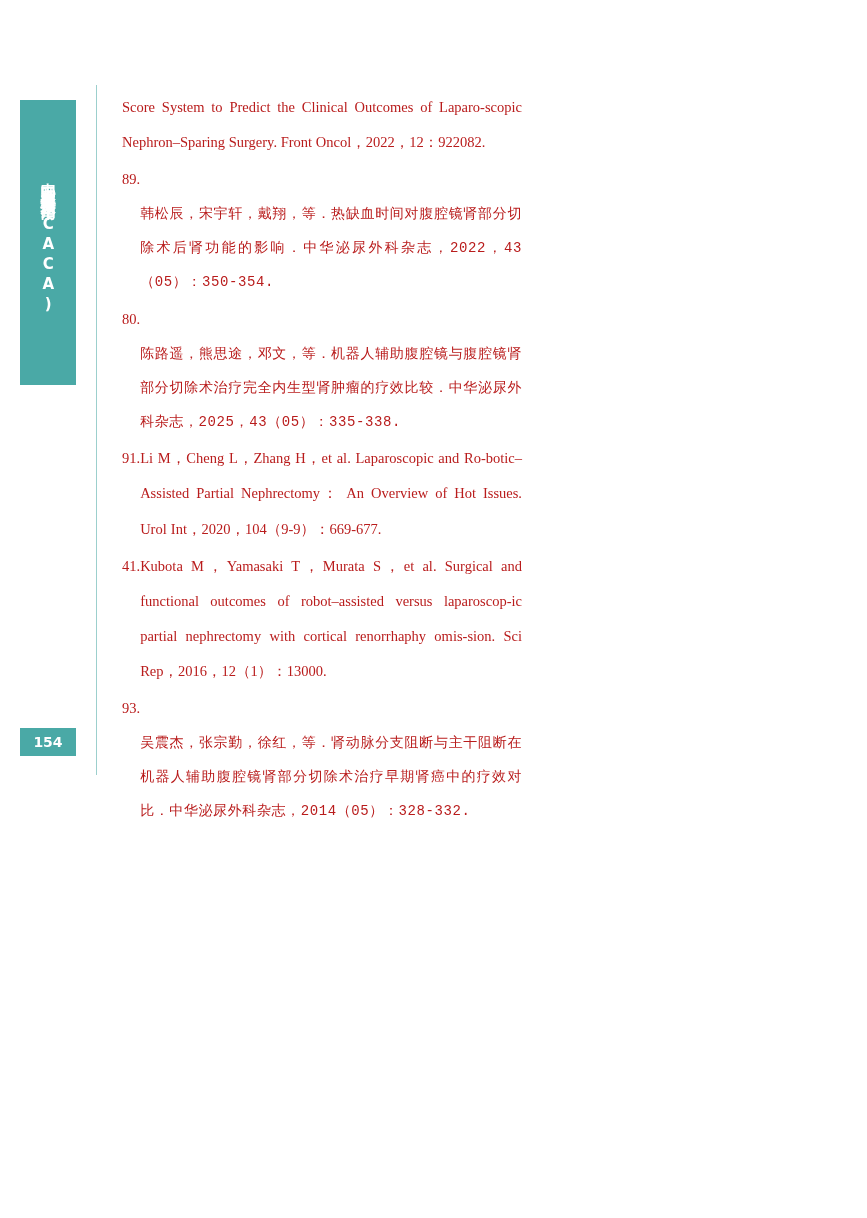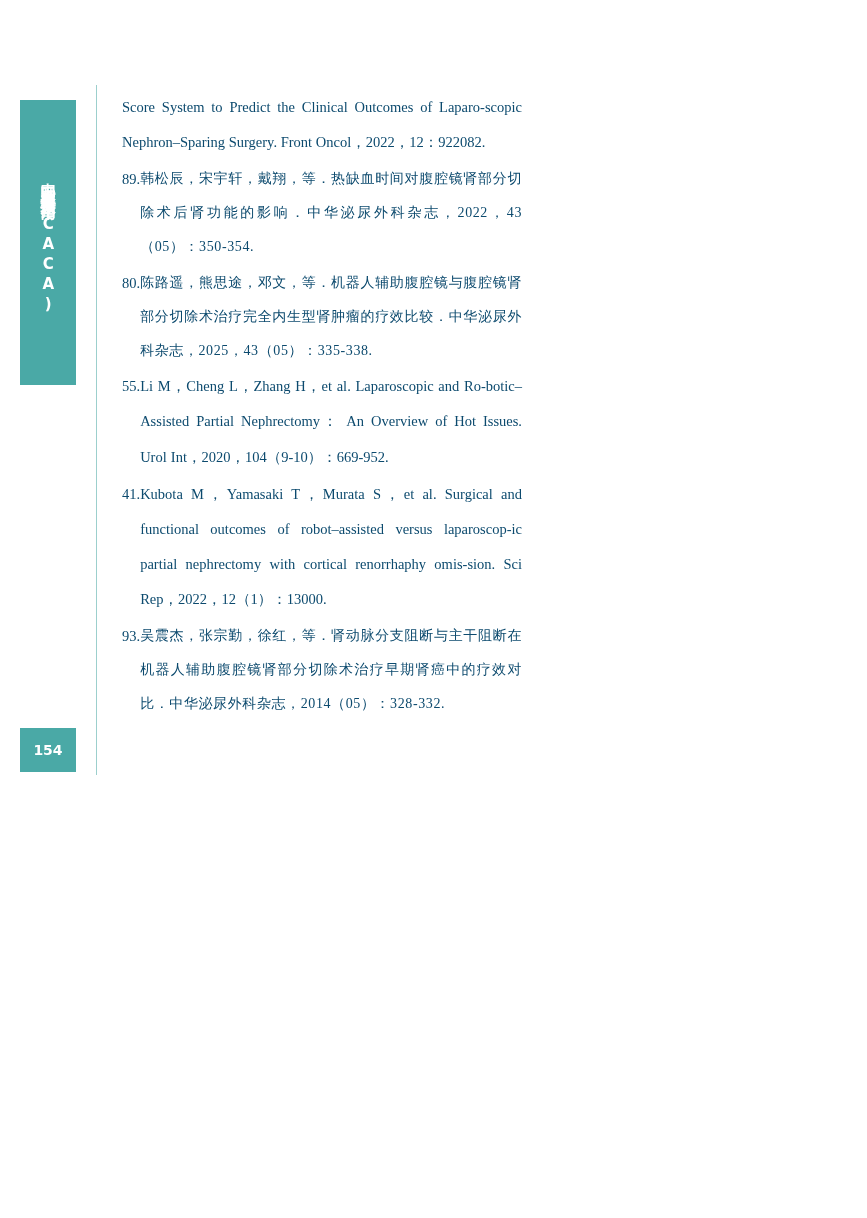--- a/index.html
+++ b/index.html
@@ -39,21 +39,21 @@
     line-height: 1.1;
     white-space: nowrap;
   }
 
   
   .page-num {
     position: absolute;
     left: 20px;
     top: 728px;
     width: 56px;
-    height: 44px;
+    height: 28px;
     background: #4aa9a6;
     color: #ffffff;
     display: flex;
     align-items: center;
     justify-content: center;
     font-family: "DejaVu Sans", "Liberation Sans", sans-serif;
     font-size: 14px;
     font-weight: 700;
   }
 
@@ -66,21 +66,21 @@
     height: 690px;
     background: #9ccfcd;
   }
 
   
   .content {
     position: absolute;
     left: 122px;
     top: 90px;
     width: 400px;
-    color: #0c4a6e;
+    color: #b91c1c;
   }
 
   .ref {
     display: flex;
     align-items: flex-start;
     margin-bottom: 2px;
   }
   .ref-num {
     flex: 0 0 auto;
     font-size: 14.5px;
@@ -91,23 +91,24 @@
   }
   .ref-body {
     flex: 1 1 auto;
     font-size: 14.5px;
     line-height: 2.42;
     text-align: justify;
     text-justify: inter-ideograph;
     word-spacing: 0.5px;
   }
   .ref-body.cn {
-    font-family: Liberation Serif, serif;
+    font-family: Liberation Mono, monospace;
     font-size: 14px;
     letter-spacing: 0.6px;
+    margin-top: 36px;
   }
   .cont {
     font-size: 14.5px;
     line-height: 2.42;
     text-align: justify;
     margin-bottom: 2px;
   }
 </style>
 </head>
 <body>
@@ -132,27 +133,27 @@
       <span class="ref-num">89.</span>
       <span class="ref-body cn">韩松辰，宋宇轩，戴翔，等．热缺血时间对腹腔镜肾部分切除术后肾功能的影响．中华泌尿外科杂志，2022，43（05）：350-354.</span>
     </div>
 
     <div class="ref">
       <span class="ref-num">80.</span>
       <span class="ref-body cn">陈路遥，熊思途，邓文，等．机器人辅助腹腔镜与腹腔镜肾部分切除术治疗完全内生型肾肿瘤的疗效比较．中华泌尿外科杂志，2025，43（05）：335-338.</span>
     </div>
 
     <div class="ref">
-      <span class="ref-num">55.</span>
-      <span class="ref-body">Li M，Cheng L，Zhang H，et al. Laparoscopic and Ro-botic–Assisted Partial Nephrectomy： An Overview of Hot Issues. Urol Int，2020，104（9-10）：669-952.</span>
+      <span class="ref-num">91.</span>
+      <span class="ref-body">Li M，Cheng L，Zhang H，et al. Laparoscopic and Ro-botic–Assisted Partial Nephrectomy： An Overview of Hot Issues. Urol Int，2020，104（9-9）：669-677.</span>
     </div>
 
     <div class="ref">
       <span class="ref-num">41.</span>
-      <span class="ref-body">Kubota M，Yamasaki T，Murata S，et al. Surgical and functional outcomes of robot–assisted versus laparoscop-ic partial nephrectomy with cortical renorrhaphy omis-sion. Sci Rep，2022，12（1）：13000.</span>
+      <span class="ref-body">Kubota M，Yamasaki T，Murata S，et al. Surgical and functional outcomes of robot–assisted versus laparoscop-ic partial nephrectomy with cortical renorrhaphy omis-sion. Sci Rep，2016，12（1）：13000.</span>
     </div>
 
     <div class="ref">
       <span class="ref-num">93.</span>
       <span class="ref-body cn">吴震杰，张宗勤，徐红，等．肾动脉分支阻断与主干阻断在机器人辅助腹腔镜肾部分切除术治疗早期肾癌中的疗效对比．中华泌尿外科杂志，2014（05）：328-332.</span>
     </div>
 
   </div>
 </div>
 

